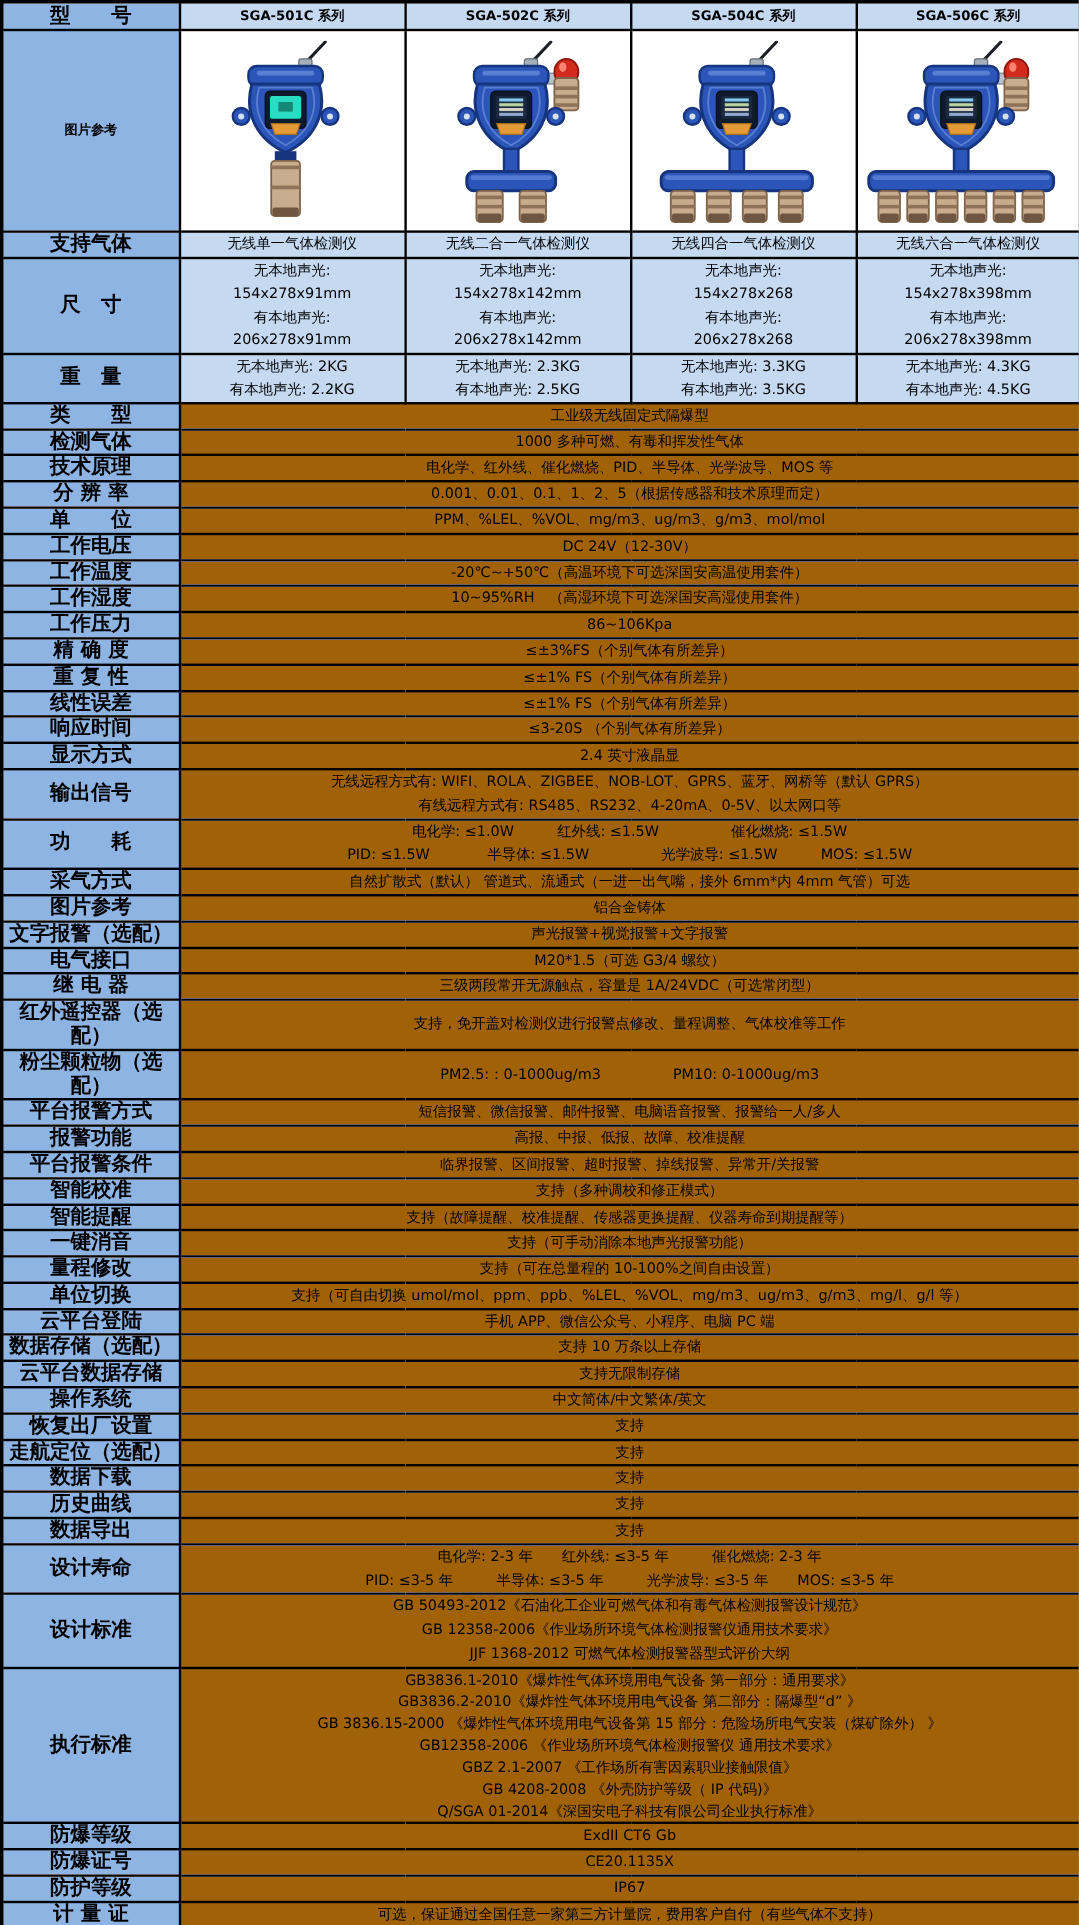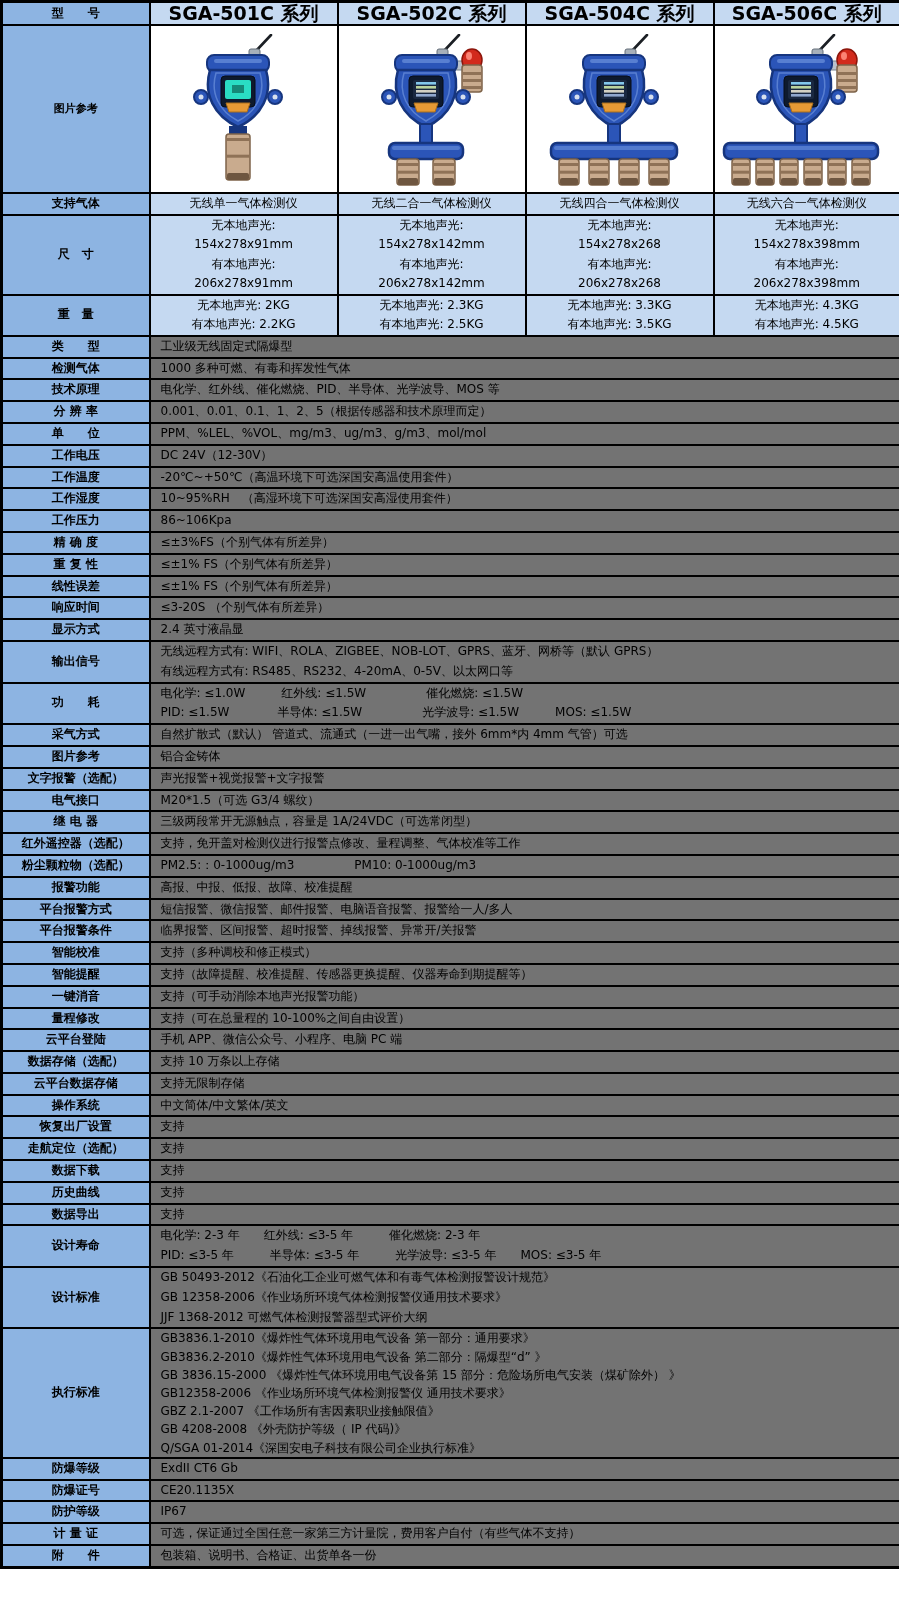--- a/index.html
+++ b/index.html
@@ -1,21 +1,21 @@
 <!DOCTYPE html>
 <html><head>
 <meta charset="utf-8">
 <style>
   html,body{margin:0;padding:0;background:#ffffff;}
   body{width:899px;font-family:"DejaVu Sans","Liberation Sans",sans-serif;color:#000;}
   table{border-collapse:collapse;width:899px;table-layout:fixed;border:3px solid #000;}
   td{border:2px solid #000;vertical-align:middle;overflow:hidden;}
-  .lbl{background:#8db4e2;text-align:center;font-weight:bold;font-size:12px;line-height:19.8px;padding:0 3px;}
-  .hdr{background:#c5d9f1;text-align:center;font-weight:bold;font-size:19px;line-height:21px;height:21px;padding:0 3px;}
-  .val{background:#737373;padding:0 10px;text-align:left;margin-top:30px;}
+  .lbl{background:#8db4e2;text-align:center;font-weight:bold;font-size:17px;line-height:19.8px;padding:0 3px;}
+  .hdr{background:#c5d9f1;text-align:center;font-weight:bold;font-size:11px;line-height:21px;height:21px;padding:0 3px;}
+  .val{background:#a16207;padding:0 10px;text-align:center;margin-top:30px;}
   .vline{font-size:12px;line-height:19.8px;min-height:19.8px;white-space:pre-wrap;}
   tr.tight .vline{line-height:18.2px;min-height:18.2px;}
   .pcell{background:#c5d9f1;text-align:center;padding:0 18px;}
   .pline{font-size:12px;line-height:19.5px;min-height:19.5px;white-space:pre-wrap;}
   .imgcell{background:#ffffff;text-align:center;vertical-align:middle;height:166px;padding:0;}
   .imgcell svg{display:block;margin:4px auto 2px auto;}
   tr.imgrow .lbl{font-size:11px;}
 </style>
 </head>
 <body>
@@ -383,32 +383,32 @@
           <div class="vline">支持，免开盖对检测仪进行报警点修改、量程调整、气体校准等工作</div>
         </td>
       </tr>
       <tr>
         <td class="lbl">粉尘颗粒物（选配）</td>
         <td class="val" colspan="4">
           <div class="vline">PM2.5:：0-1000ug/m3　　　　　PM10: 0-1000ug/m3</div>
         </td>
       </tr>
       <tr>
+        <td class="lbl">平台报警方式</td>
+        <td class="val" colspan="4">
+          <div class="vline">短信报警、微信报警、邮件报警、电脑语音报警、报警给一人/多人</div>
+        </td>
+      </tr>
+      <tr>
         <td class="lbl">报警功能</td>
         <td class="val" colspan="4">
           <div class="vline">高报、中报、低报、故障、校准提醒</div>
         </td>
       </tr>
       <tr>
-        <td class="lbl">平台报警方式</td>
-        <td class="val" colspan="4">
-          <div class="vline">短信报警、微信报警、邮件报警、电脑语音报警、报警给一人/多人</div>
-        </td>
-      </tr>
-      <tr>
         <td class="lbl">平台报警条件</td>
         <td class="val" colspan="4">
           <div class="vline">临界报警、区间报警、超时报警、掉线报警、异常开/关报警</div>
         </td>
       </tr>
       <tr>
         <td class="lbl">智能校准</td>
         <td class="val" colspan="4">
           <div class="vline">支持（多种调校和修正模式）</div>
         </td>
@@ -422,20 +422,26 @@
       <tr>
         <td class="lbl">一键消音</td>
         <td class="val" colspan="4">
           <div class="vline">支持（可手动消除本地声光报警功能）</div>
         </td>
       </tr>
       <tr>
         <td class="lbl">量程修改</td>
         <td class="val" colspan="4">
           <div class="vline">支持（可在总量程的 10-100%之间自由设置）</div>
+        </td>
+      </tr>
+      <tr>
+        <td class="lbl">单位切换</td>
+        <td class="val" colspan="4">
+          <div class="vline">支持（可自由切换 umol/mol、ppm、ppb、%LEL、%VOL、mg/m3、ug/m3、g/m3、mg/l、g/l 等）</div>
         </td>
       </tr>
       <tr>
         <td class="lbl">云平台登陆</td>
         <td class="val" colspan="4">
           <div class="vline">手机 APP、微信公众号、小程序、电脑 PC 端</div>
         </td>
       </tr>
       <tr>
         <td class="lbl">数据存储（选配）</td>

